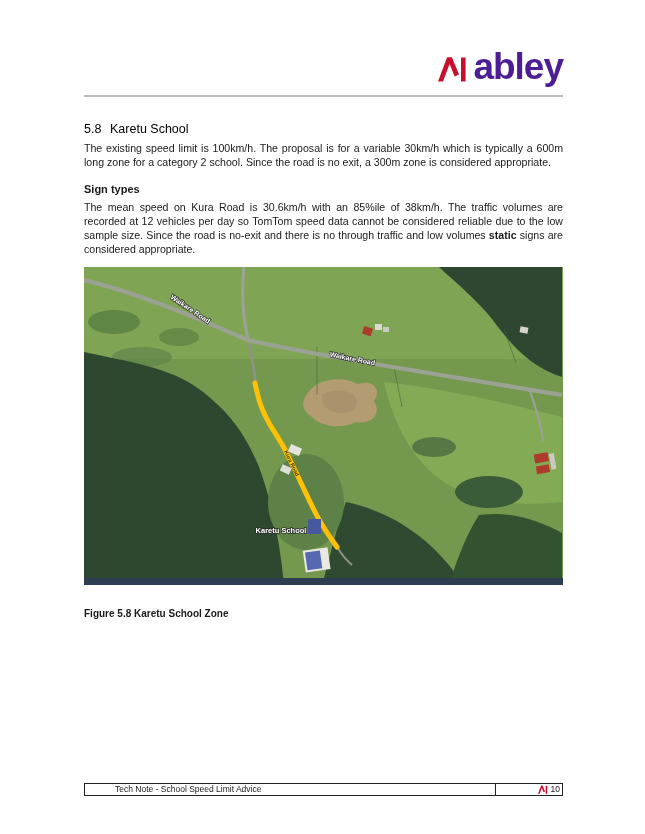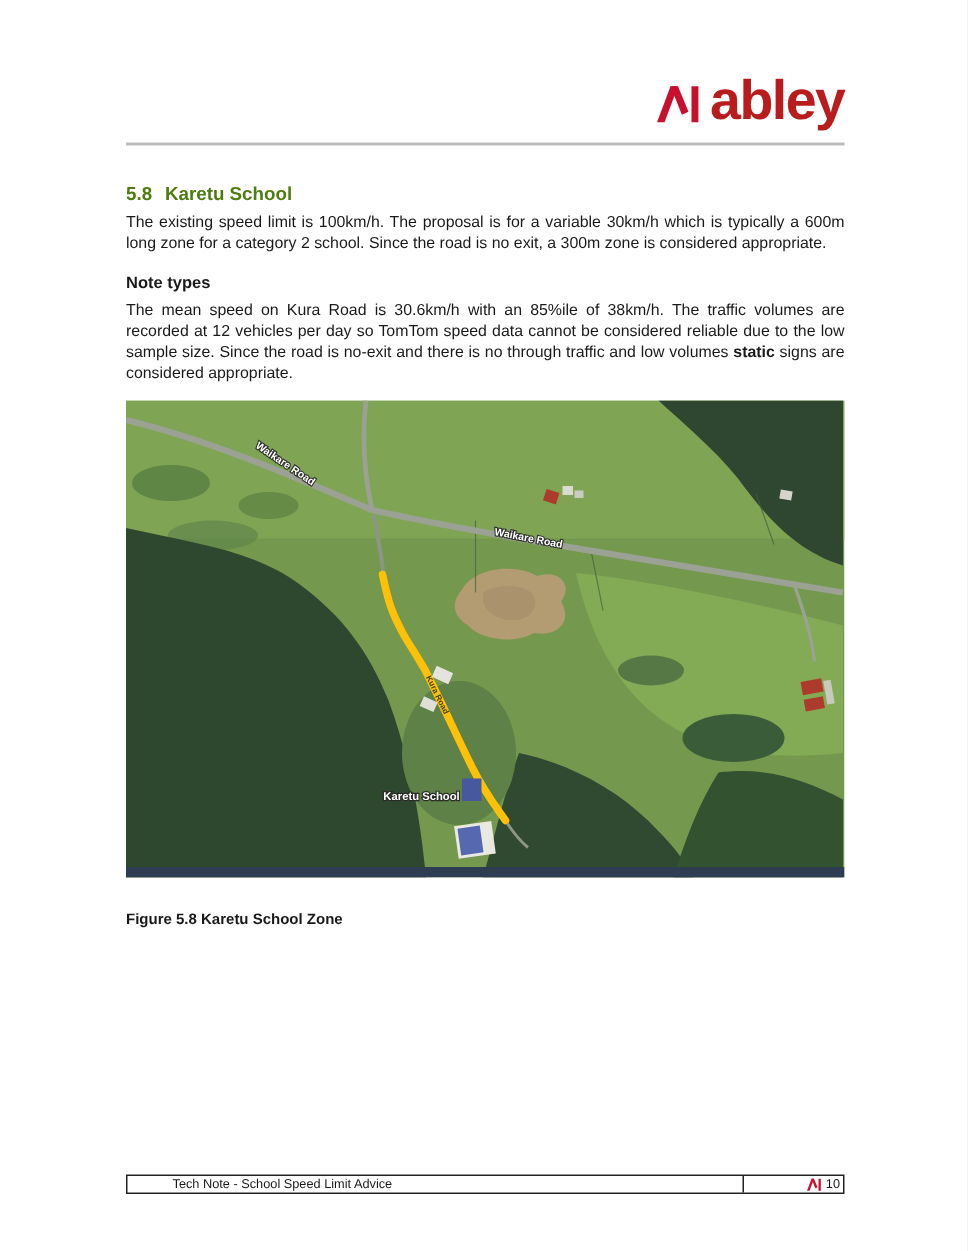--- a/index.html
+++ b/index.html
@@ -12,27 +12,27 @@
     overflow:hidden;
     margin:0 auto;
   }
   .content{position:absolute;left:84px;top:0;width:479px;}
   .logo-row{
     margin-top:44px;
     display:flex;justify-content:flex-end;align-items:flex-end;gap:5px;
     height:38px;
   }
   .logo-text{
-    font-size:37px;font-weight:bold;color:#b91c1c;
+    font-size:37px;font-weight:bold;color:#4c1d95;
     letter-spacing:-1px;line-height:0.78;text-align:center;
   }
   .header-rule{border:none;border-top:2px solid #bcbcbc;margin:13px 0 0 0;}
   .sec-heading{
     margin-top:25px;
-    color:#4d7c0f;font-size:12.5px;font-weight:bold;
+    color:#000000;font-size:12.5px;font-weight:normal;
   }
   .sec-heading .sec-num{display:inline-block;width:26px;}
   .subhead{margin-top:15px;font-size:11px;font-weight:bold;}
   .body-p{
     margin-top:5px;font-size:10.6px;line-height:14px;text-align:justify;
   }
   .map-wrap{margin-top:7px;width:479px;height:318px;line-height:0;}
   .map-wrap svg{display:block;}
   .fig-caption{margin-top:23px;font-size:10px;font-weight:bold;}
   .footer{
@@ -79,21 +79,21 @@
       <span class="logo-text">abley</span>
     </div>
     <hr class="header-rule">
 
     <div class="sec-heading">
       <span class="sec-num">5.8</span><span>Karetu School</span>
     </div>
 
     <p class="body-p">The existing speed limit is 100km/h. The proposal is for a variable 30km/h which is typically a 600m long zone for a category 2 school. Since the road is no exit, a 300m zone is considered appropriate.</p>
 
-    <div class="subhead" style="margin-top:14px;">Note types</div>
+    <div class="subhead" style="margin-top:14px;">Sign types</div>
     <p class="body-p"><span>The mean speed on Kura Road is 30.6km/h with an 85%ile of 38km/h. The traffic volumes are recorded at 12 vehicles per day so TomTom speed data cannot be considered reliable due to the low sample size. Since the road is no-exit and there is no through traffic and low volumes </span><strong>static</strong><span> signs are considered appropriate.</span></p>
 
     <div class="map-wrap">
       <svg viewBox="0 0 479 318" width="479" height="318">
 
         <rect width="479" height="318" fill="#74994E"></rect>
         <rect y="0" width="479" height="92" fill="#7FA454"></rect>
         <path d="M300,115 C350,120 420,135 478,150 L478,235 C430,240 390,235 360,215 C330,195 310,160 300,115 Z" fill="#83AB56"></path>
 
         <path d="M355,0 L478,0 L478,110 C445,100 425,75 408,52 C392,32 370,14 355,0 Z" fill="#2F4730"></path>

